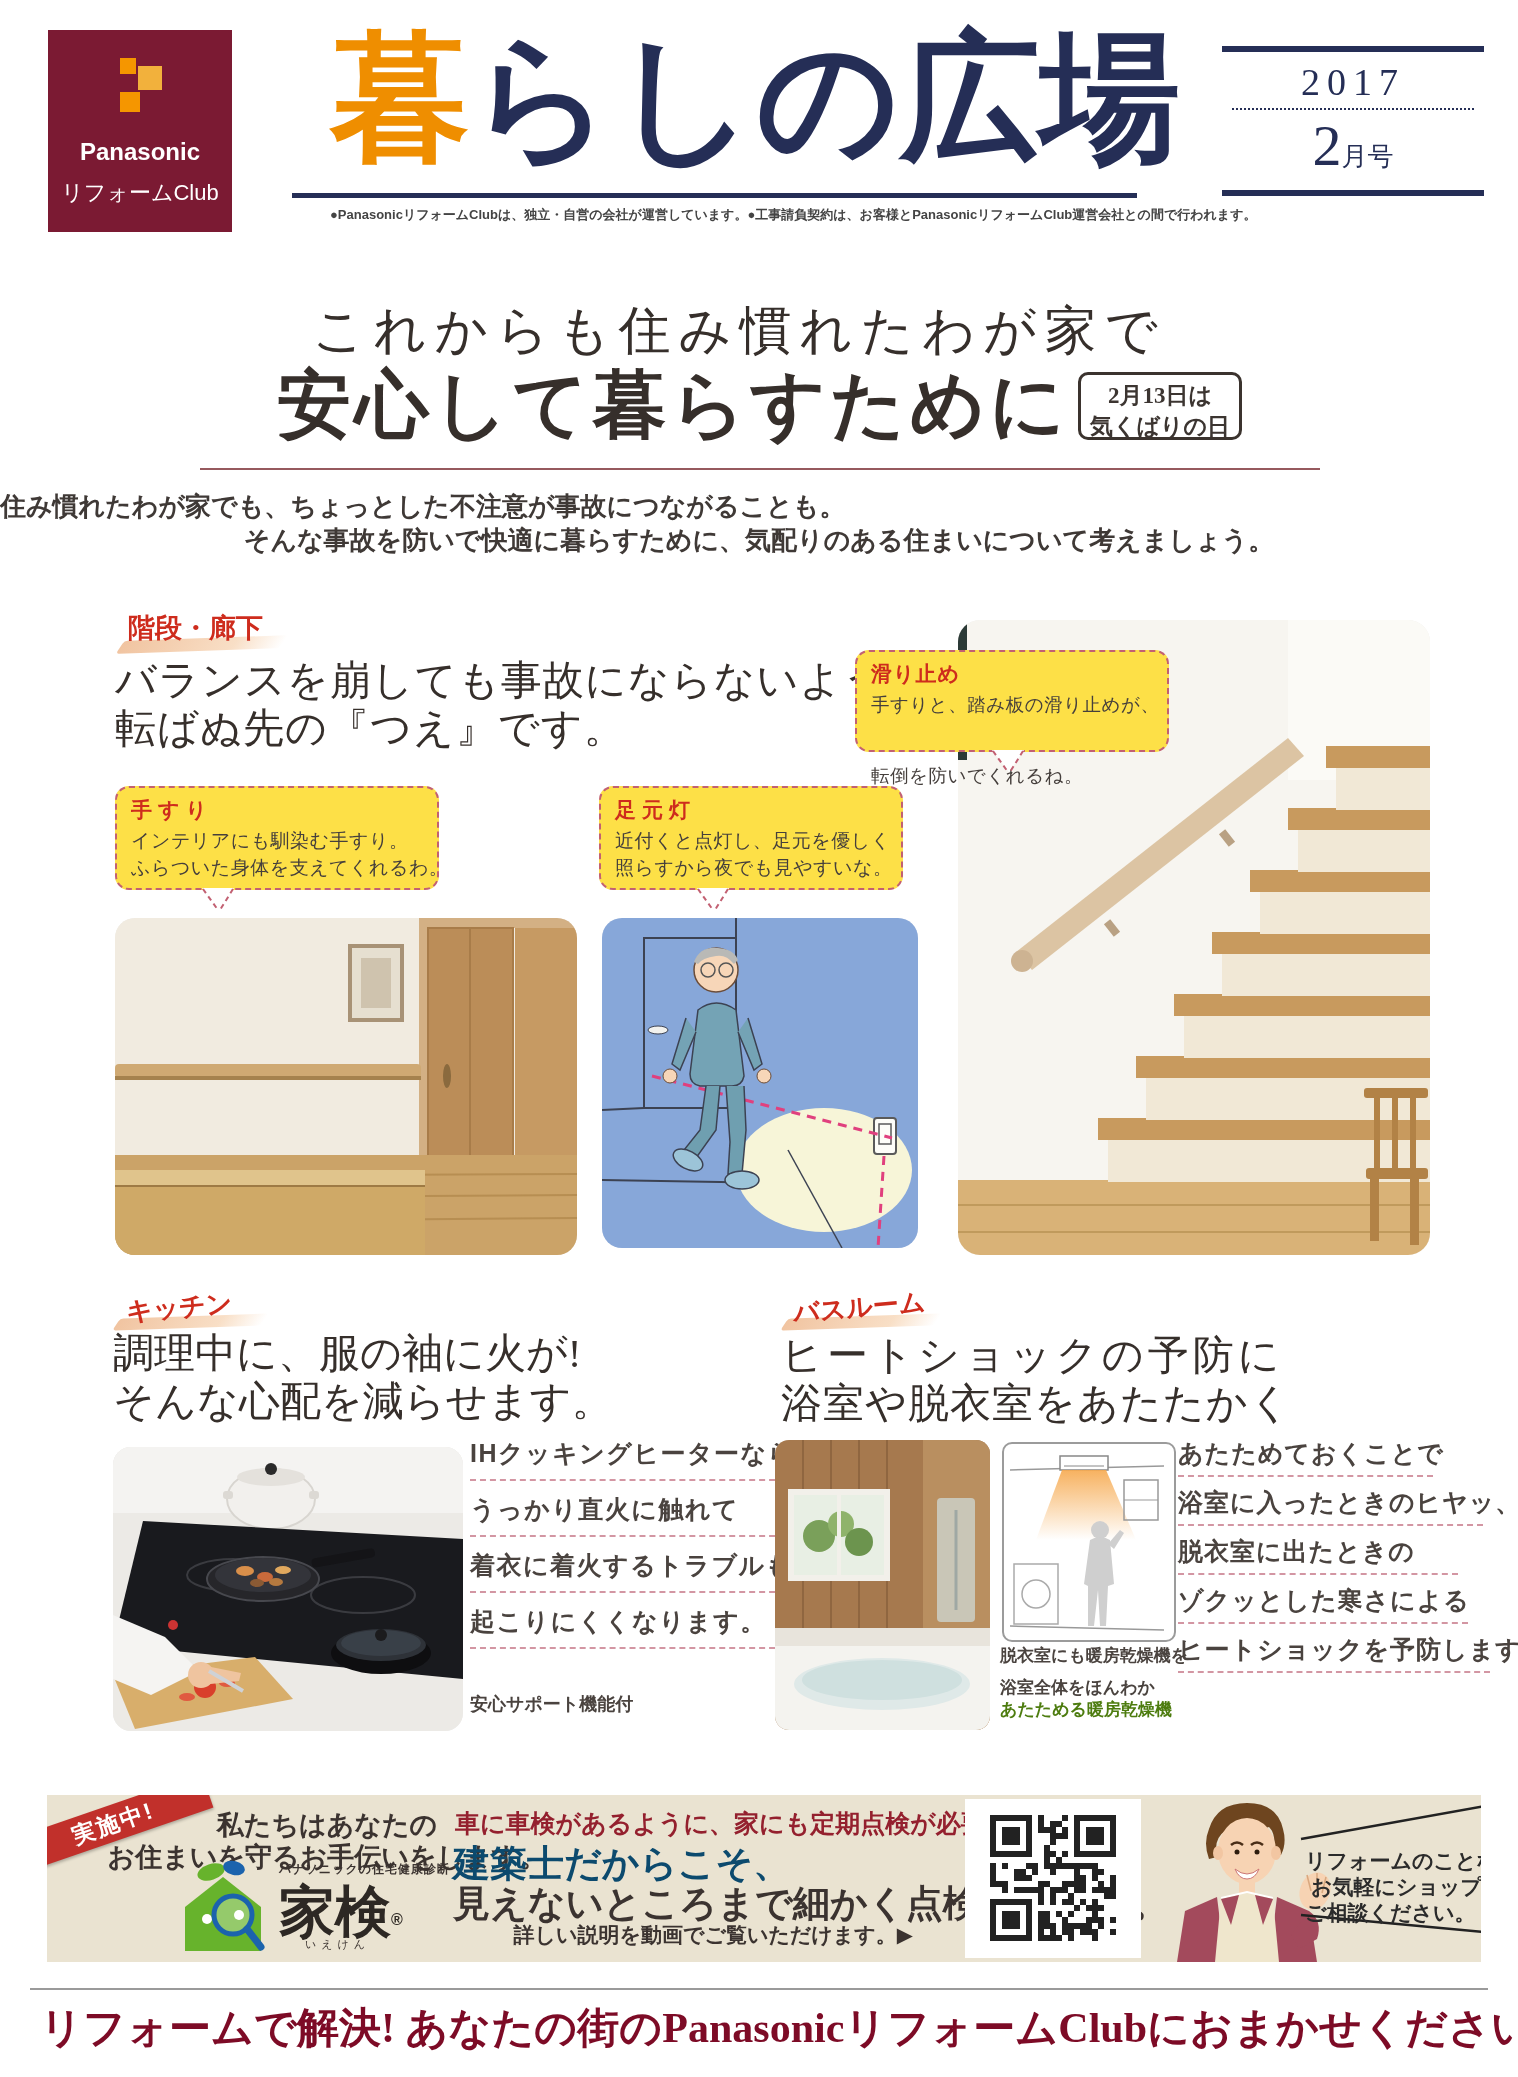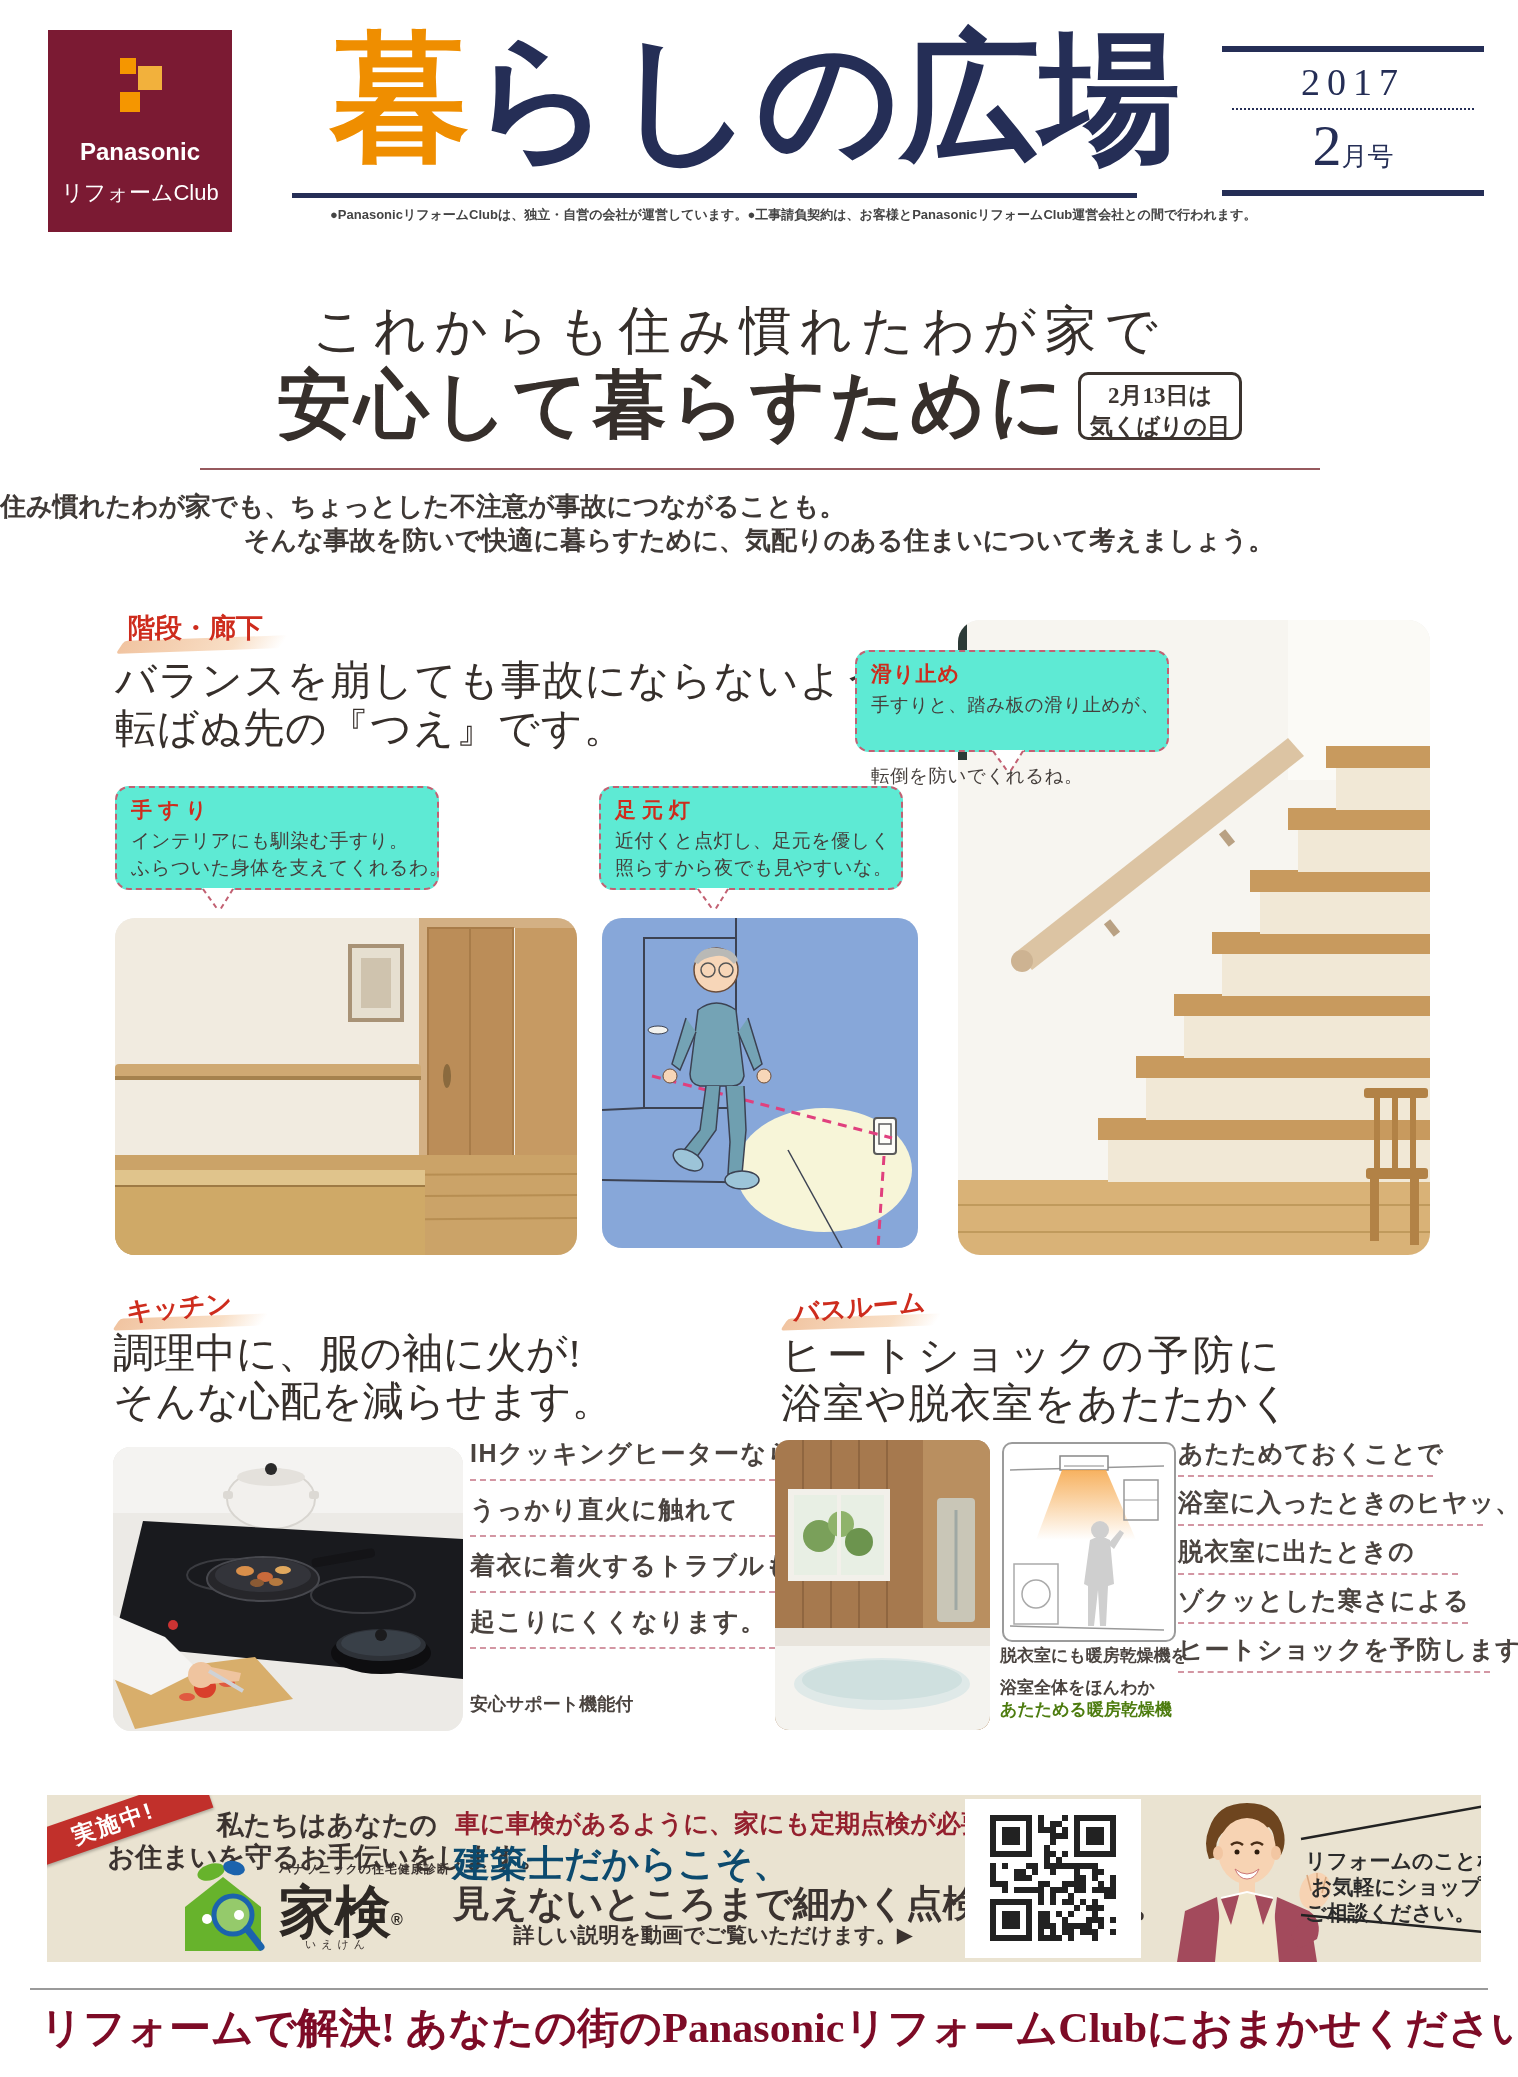--- a/index.html
+++ b/index.html
@@ -13,21 +13,21 @@
   .title-first{color:#ef8e00;}
   .title-rest{color:#252e56;}
   .issue{border-top:6px solid #252e56;border-bottom:6px solid #252e56;text-align:center;color:#252e56;}
   .issue .dots{border-top:2px dotted #252e56;margin:4px 10px 0 10px;}
   
   .badge{border:3px solid #3b332e;border-radius:10px;text-align:center;}
   
   .tag{color:#ce2c1d;font-weight:bold;}
   .brush{background:linear-gradient(90deg,#f0c19c,#f8ddc3 70%,rgba(248,221,195,0));transform:skewX(-35deg) rotate(-2deg);border-radius:3px;opacity:.95;}
   
-  .bubble{border:2px dashed #c26072;border-radius:14px;background:#5eead4;z-index:5;padding:8px 14px 6px 14px;}
+  .bubble{border:2px dashed #c26072;border-radius:14px;background:#fde047;z-index:5;padding:8px 14px 6px 14px;}
   .bubble .blabel{color:#ce2c1d;font-weight:bold;font-size:21px;letter-spacing:6px;margin-bottom:3px;}
   .bubble .btext{font-size:19px;line-height:27px;color:#453f3c;letter-spacing:.5px;}
   .tail{position:absolute;z-index:6;}
   
   .kline{font-size:25px;letter-spacing:1.5px;color:#4a433f;font-weight:bold;
          border-bottom:2px dashed #d396a3;padding-bottom:9px;margin-bottom:12px;}
   .bline{font-size:25px;letter-spacing:1px;color:#4a433f;font-weight:bold;
          border-bottom:2px dashed #d396a3;padding-bottom:5px;margin-bottom:9px;}
   .photo{overflow:hidden;background:#eee;}
   

